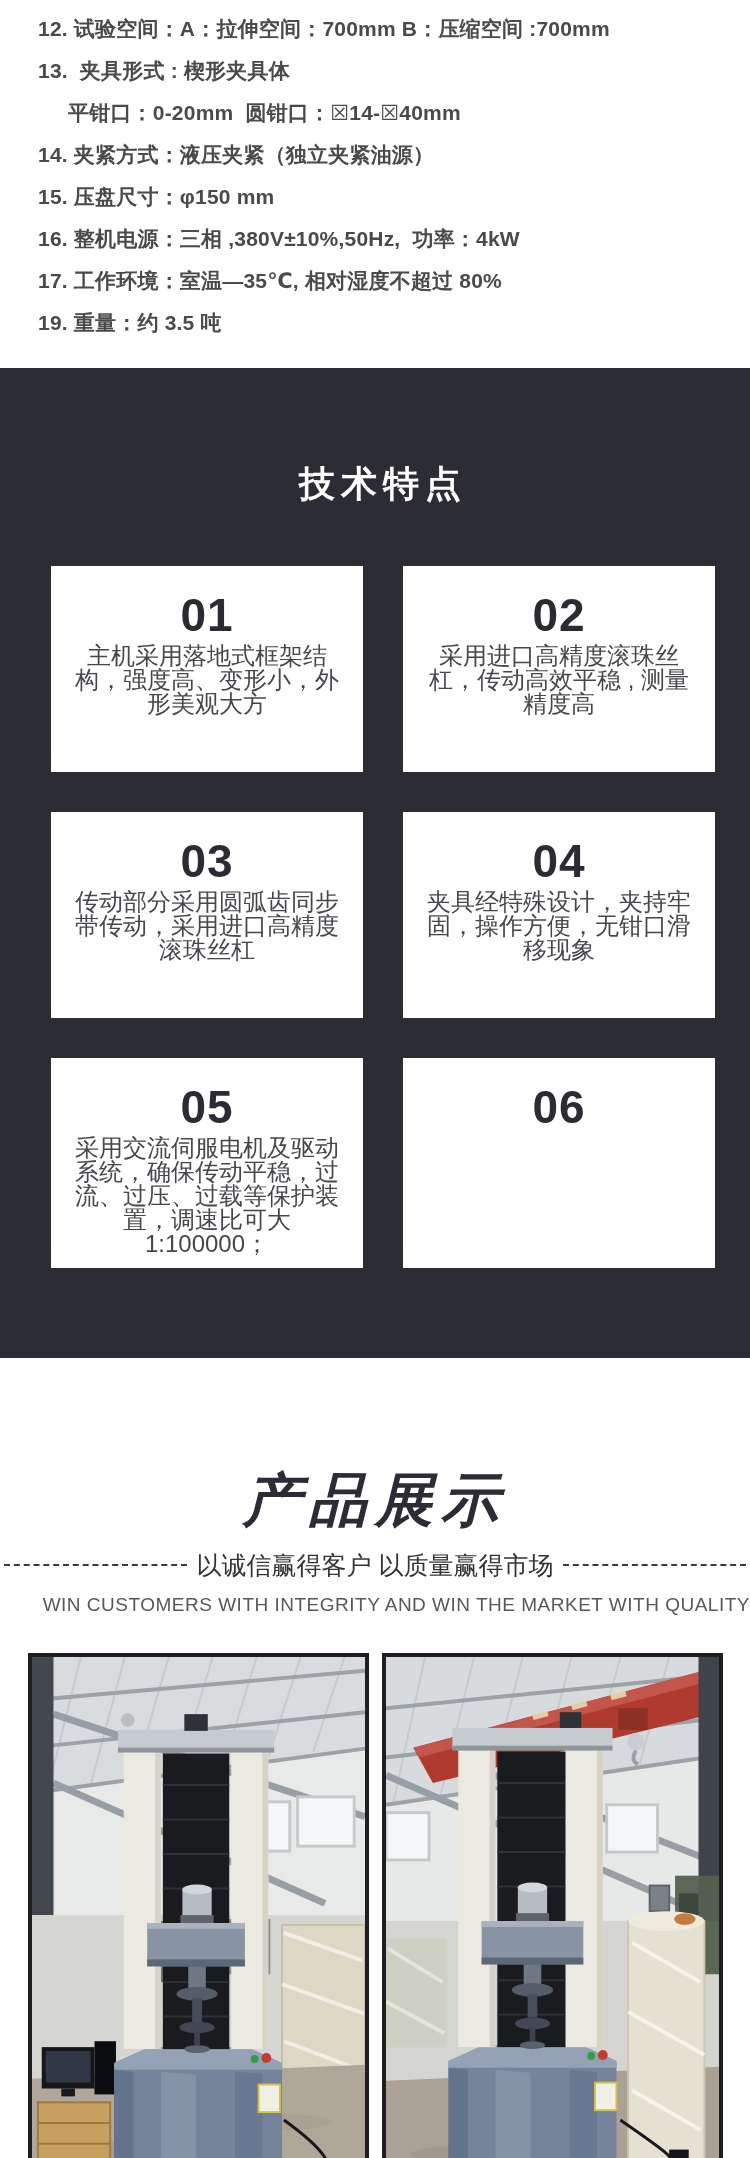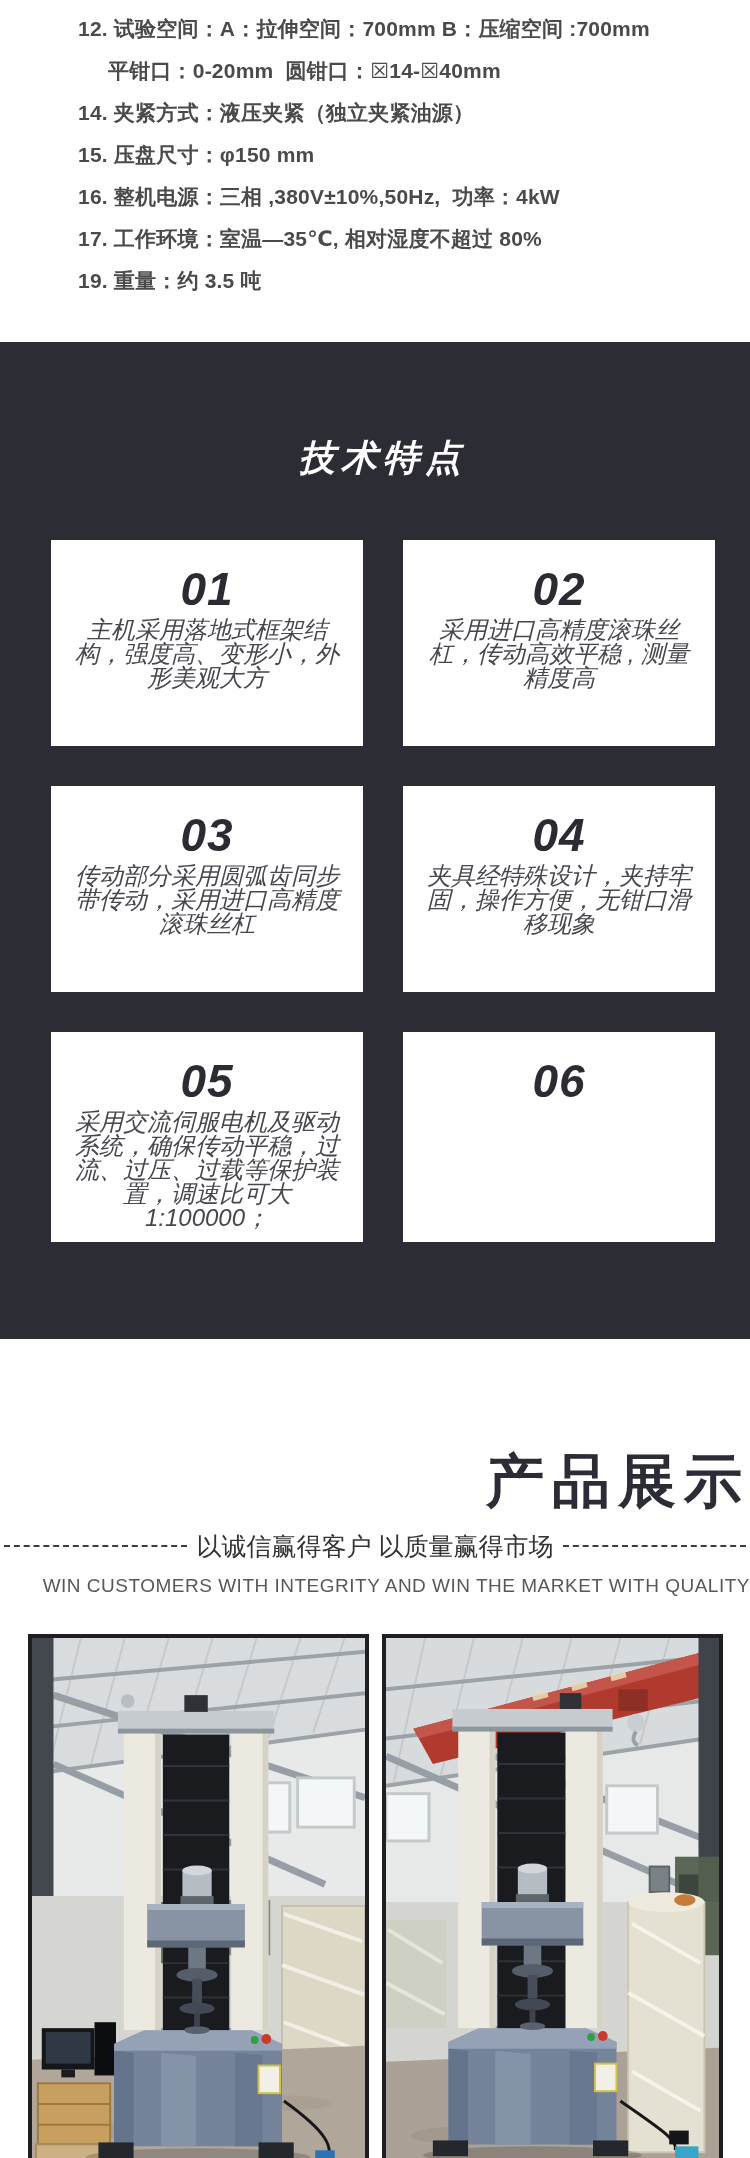--- a/index.html
+++ b/index.html
@@ -5,54 +5,55 @@
   :root{
     --dark-bg:#2c2c35; --card-bg:#ffffff; --num-color:#2b2b33; --card-text:#46464d;
     --spec-text:#4a4a4a; --title-dark:#2b2c35; --tagline:#333333; --english:#585858;
     --photo-border:#1f1f23;
   }
   *{box-sizing:border-box;}
   html,body{margin:0;padding:0;background:#ffffff;}
   body{width:750px;font-family:"Liberation Sans","DejaVu Sans",sans-serif;}
 
   
-  .specs{padding:8px 20px 40px 38px;margin-left:40px;}
+  .specs{padding:8px 20px 24px 38px;}
   .spec-line{font-size:21px;line-height:42px;font-weight:700;color:var(--spec-text);
     white-space:pre-wrap;letter-spacing:0.2px;}
   .spec-line.indent{padding-left:30px;}
 
   
-  .features{background:var(--dark-bg);padding:96px 0 86px 16px;font-style:italic;}
+  .features{background:var(--dark-bg);padding:96px 0 86px 16px;}
   .features-title{color:#ffffff;font-size:36px;font-weight:700;text-align:center;
     letter-spacing:6px;line-height:40px;margin:0 0 62px 0;}
-  .cards-grid{width:664px;margin:11px auto;display:grid;grid-template-columns:1fr 1fr;
+  .cards-grid{width:664px;margin:4px auto;display:grid;grid-template-columns:1fr 1fr;
     column-gap:20px;row-gap:16px;grid-auto-rows:minmax(206px,auto);gap:40px;}
   .card{background:var(--card-bg);text-align:center;padding:24px 16px 12px 16px;}
   .card-num{font-size:46px;line-height:50px;font-weight:800;color:var(--num-color);
     letter-spacing:1px;margin-bottom:4px;}
   .card-text{font-size:24px;line-height:24px;color:var(--card-text);padding:0 6px;}
 
   
   .showcase{padding-top:110px;}
   .showcase-title{font-size:58px;line-height:64px;font-weight:800;color:var(--title-dark);
-    text-align:right;letter-spacing:8px;margin:0;}
+    text-align:center;letter-spacing:8px;margin:0;font-style:italic;}
   .tagline-row{display:flex;align-items:center;margin-top:16px;height:34px;padding:0 4px;}
   .dash-line{flex:1;border-top:2px dashed #3c3c3c;height:0;}
   .tagline-cn{font-size:25px;color:var(--tagline);padding:0 10px;white-space:nowrap;}
   .tagline-en{margin-top:10px;text-align:right;font-size:19px;line-height:26px;
     color:var(--english);letter-spacing:0.5px;}
   .photos-row{margin:35px 0 5px 0;display:flex;justify-content:center;gap:13px;}
   .photo-frame{width:341px;height:540px;border:4px solid var(--photo-border);background:#dfe1e1;}
   .photo-frame svg{display:block;width:100%;height:100%;}
 </style>
 </head>
 <body>
 
 <section class="specs">
   <div class="spec-line">12. 试验空间：A：拉伸空间：700mm B：压缩空间 :700mm</div>
+  <div class="spec-line">13.  夹具形式 : 楔形夹具体</div>
   <div class="spec-line indent">平钳口：0-20mm  圆钳口：☒14-☒40mm</div>
   <div class="spec-line">14. 夹紧方式：液压夹紧（独立夹紧油源）</div>
   <div class="spec-line">15. 压盘尺寸：φ150 mm</div>
   <div class="spec-line">16. 整机电源：三相 ,380V±10%,50Hz,  功率：4kW</div>
   <div class="spec-line">17. 工作环境：室温—35℃, 相对湿度不超过 80%</div>
   <div class="spec-line">19. 重量：约 3.5 吨</div>
 </section>
 
 <section class="features">
   <h2 class="features-title">技术特点</h2>

